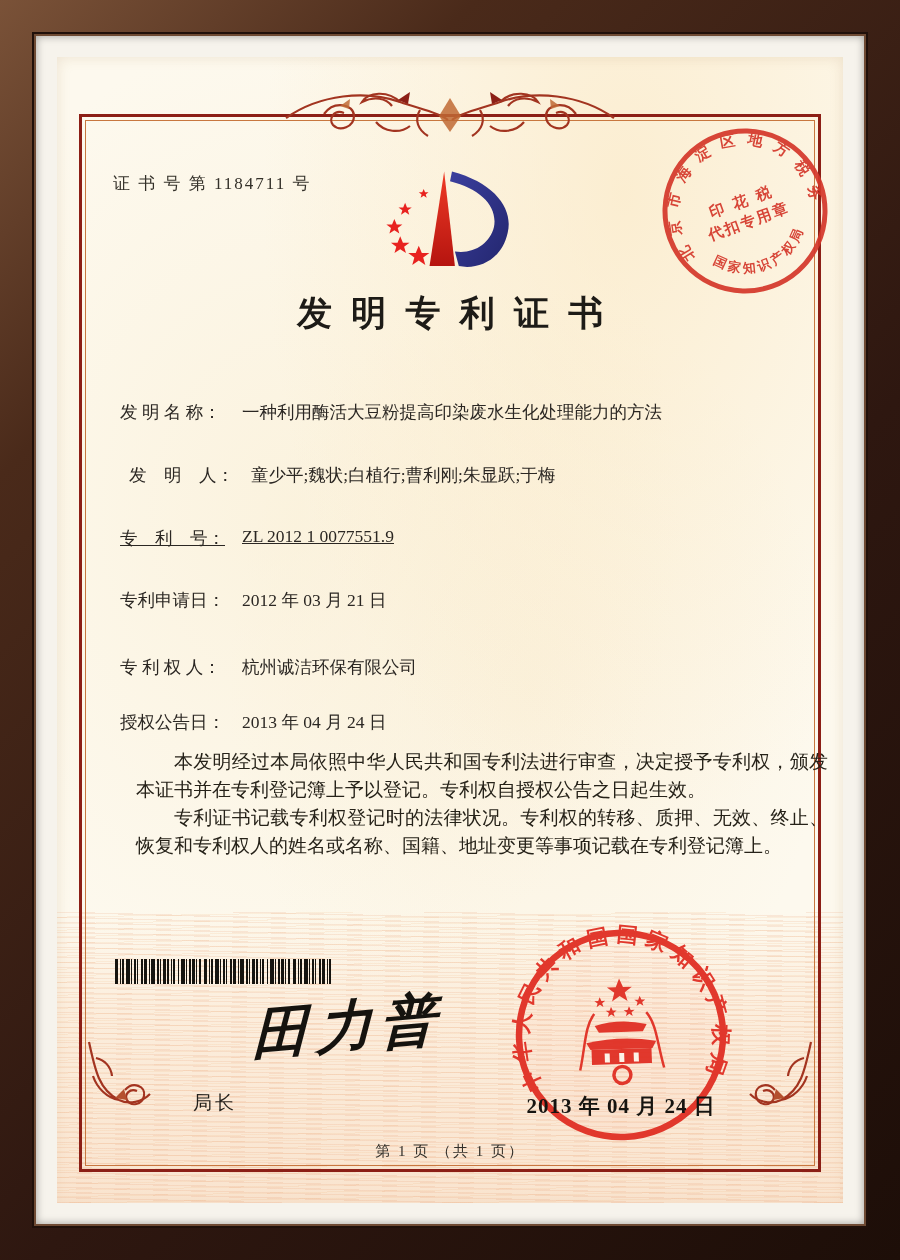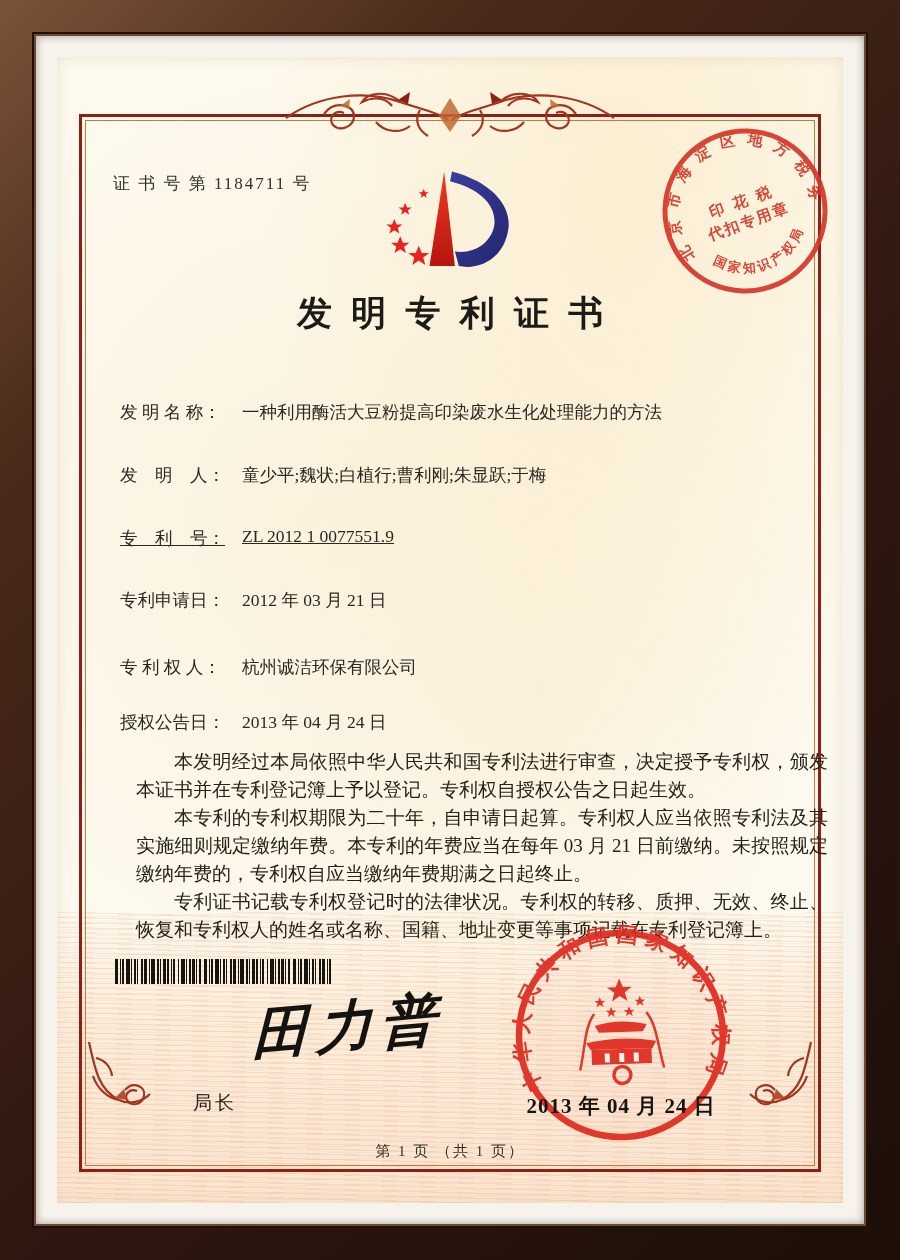--- a/index.html
+++ b/index.html
@@ -46,21 +46,21 @@
   .tax-seal { position:absolute; left:652px; top:118px; width:186px; height:186px; opacity:.92; }
 
   .title {
     position:absolute; left:0; right:0; top:290px; text-align:center;
     font-size:35px; font-weight:700; letter-spacing:.55em; text-indent:.55em; color:#1d1b17;
   }
 
   .fields { position:absolute; left:120px; top:398px; width:690px; }
   .field-row { position:absolute; left:0; display:flex; font-size:17.5px; white-space:nowrap; }
   .field-row .lbl { width:122px; flex:none; }
-  .fr-0 { top:2px; }  .fr-1 { top:65px; } .fr-2 { top:128px;text-decoration:underline; }
+  .fr-0 { top:2px; }  .fr-1 { top:65px;margin-left:9px; } .fr-2 { top:128px;text-decoration:underline; }
   .fr-3 { top:190px; } .fr-4 { top:257px; } .fr-5 { top:312px; }
 
   .paragraphs { position:absolute; left:112px; top:748px; width:692px; font-size:19px; line-height:28px; color:#262219;margin-left:24px; }
   .paragraphs p { text-indent:2em; text-align:justify; }
 
   .barcode { position:absolute; left:114px; top:959px; width:218px; height:25px; }
 
   .signer-title { position:absolute; left:193px; top:1042px; font-size:19px; letter-spacing:3px; color:#221f1a;margin-top:48px; }
   .signature {
     position:absolute; left:252px; top:988px; width:230px; font-size:56px; font-weight:700; font-style:italic;
@@ -189,21 +189,20 @@
       <span class="val">杭州诚洁环保有限公司</span>
     </div>
     <div class="field-row fr-5">
       <span class="lbl">授权公告日：</span>
       <span class="val">2013 年 04 月 24 日</span>
     </div>
   </div>
 
   <div class="paragraphs">
     <p>本发明经过本局依照中华人民共和国专利法进行审查，决定授予专利权，颁发本证书并在专利登记簿上予以登记。专利权自授权公告之日起生效。</p>
-    <p>本专利的专利权期限为二十年，自申请日起算。专利权人应当依照专利法及其实施细则规定缴纳年费。本专利的年费应当在每年 03 月 21 日前缴纳。未按照规定缴纳年费的，专利权自应当缴纳年费期满之日起终止。</p>
     <p>专利证书记载专利权登记时的法律状况。专利权的转移、质押、无效、终止、恢复和专利权人的姓名或名称、国籍、地址变更等事项记载在专利登记簿上。</p>
   </div>
 
   <svg class="barcode" viewBox="0 0 218 25" preserveAspectRatio="none">
     <line x1="1" y1="12.5" x2="217" y2="12.5" stroke="#16140f" stroke-width="25" stroke-dasharray="3 2 1 1 2 2 4 1 1 2 2 1 1 3 2 1 3 2 1 1 4 2 2 1 1 2 3 1 2 2 1 1 2 3 1 2 4 1 1 2 2 1 3 1 1 2 2 3"></line>
   </svg>
 
   <div class="signer-title">局长</div>
   <div class="signature">田力普</div>
 

